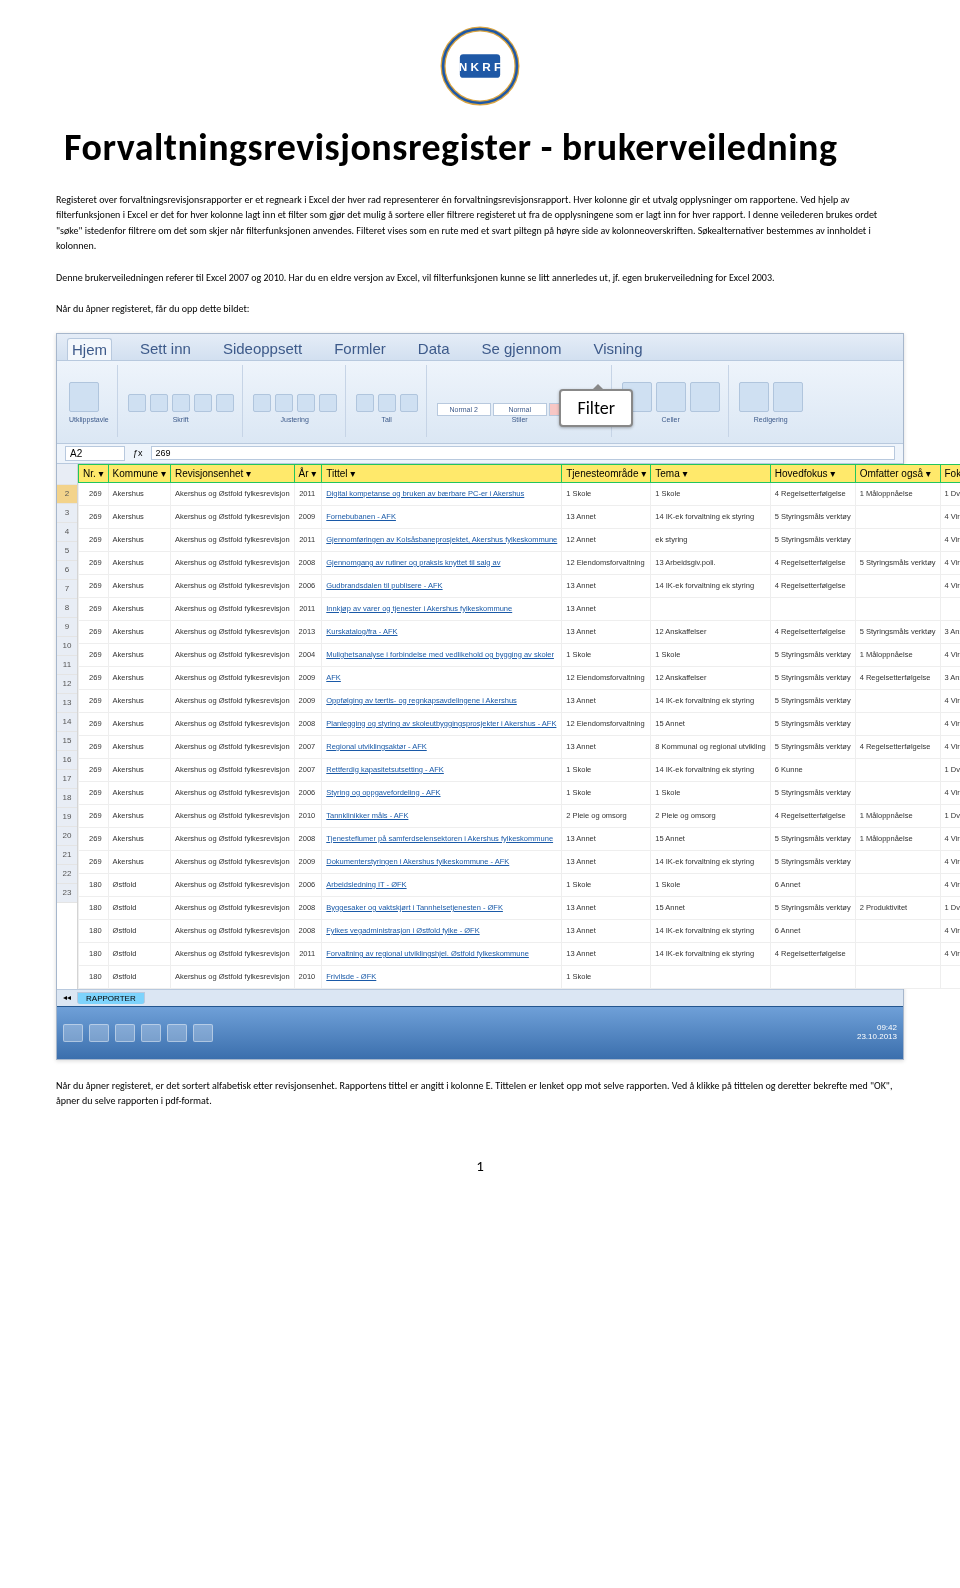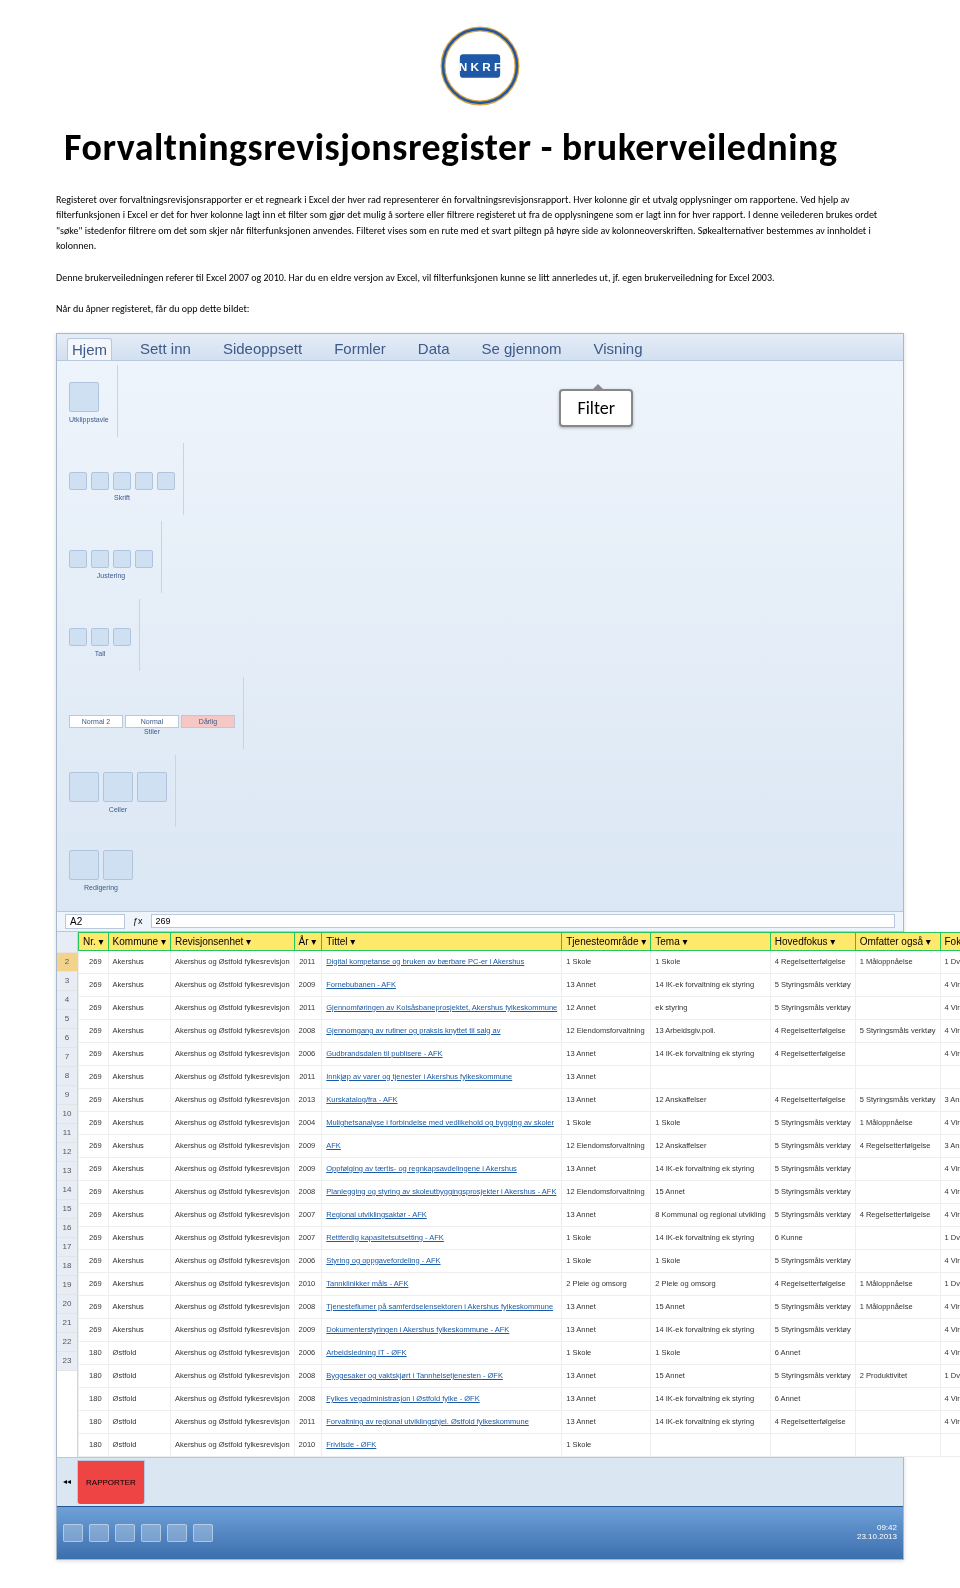--- a/index.html
+++ b/index.html
@@ -61,21 +61,20 @@
     border-radius: 3px 3px 0 0;
   }
   .ribbon-body {
     display: flex;
     align-items: flex-start;
     gap: 6px;
     background: linear-gradient(#eef4fb,#dbe7f4);
     border-bottom: 1px solid #b8c9de;
     padding: 4px 8px 6px 8px;
     position: relative;
-    flex-direction: column;
   }
   .ribbon-group {
     border-right: 1px solid #c6d4e6;
     padding: 2px 8px 14px 4px;
     font-size: 7px;
     color: #3d5a8a;
     min-height: 56px;
     display: flex;
     flex-direction: column;
     justify-content: flex-end;
@@ -213,24 +212,24 @@
   .sheet-tabs {
     display: flex;
     align-items: center;
     background: #dbe6f3;
     border-top: 1px solid #b8c9de;
     font-size: 8px;
     padding: 2px 6px;
     gap: 6px;
   }
   .sheet-tabs .stab {
-    background: #ef4444;
+    background: #7dd3fc;
     border: 1px solid #b8c9de;
     border-bottom: none;
-    padding: 17px 8px;
+    padding: 1px 8px;
     border-radius: 0 0 3px 3px;
   }
   .taskbar {
     display: flex;
     align-items: center;
     gap: 6px;
     background: linear-gradient(#6fa0d8,#3b6fad);
     padding: 15px 6px;
     height: 22px;
     border-top: 1px solid #23568f;
@@ -686,15 +685,16 @@
       <div class="tb"></div>
       <div class="tb"></div>
       <div class="tb"></div>
       <div class="clock">
         <div>09:42</div>
         <div>23.10.2013</div>
       </div>
     </div>
   </div>
 
+  <p class="para">Når du åpner registeret, er det sortert alfabetisk etter revisjonsenhet. Rapportens tittel er angitt i kolonne E. Tittelen er lenket opp mot selve rapporten. Ved å klikke på tittelen og deretter bekrefte med "OK", åpner du selve rapporten i pdf-format.</p>
 
   <div class="pagenum">1</div>
 </div>
 
 </body></html>

